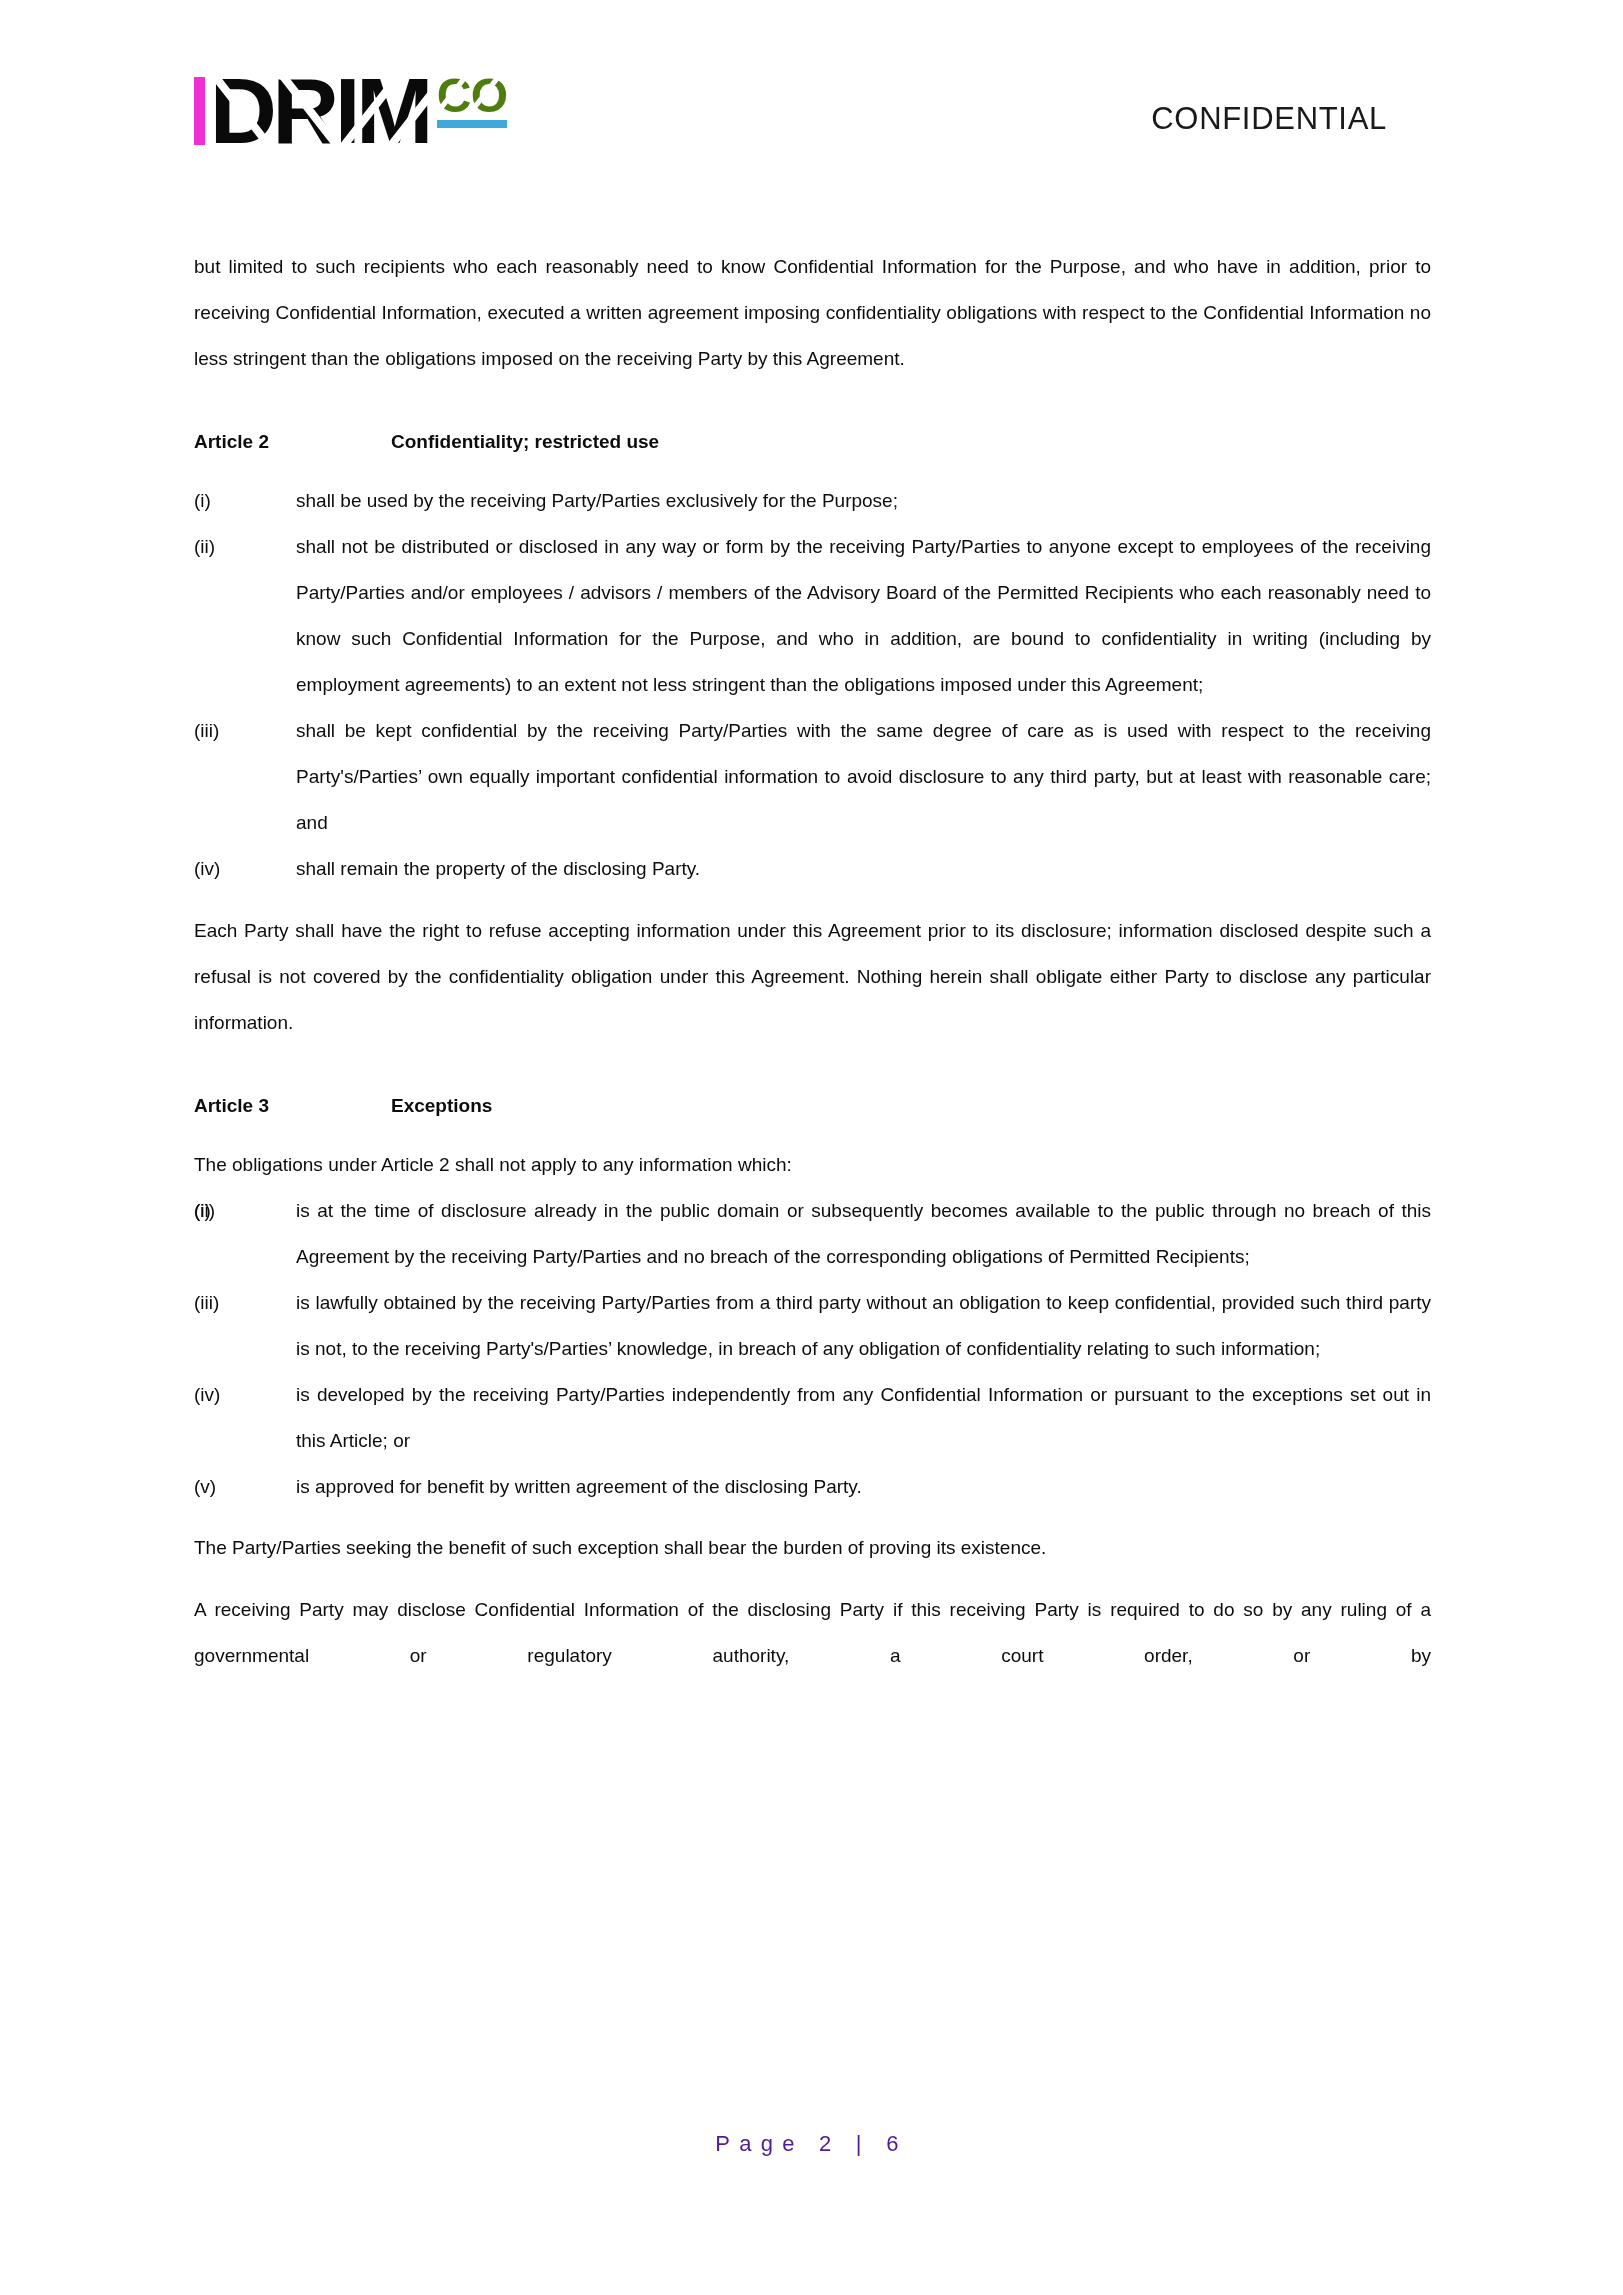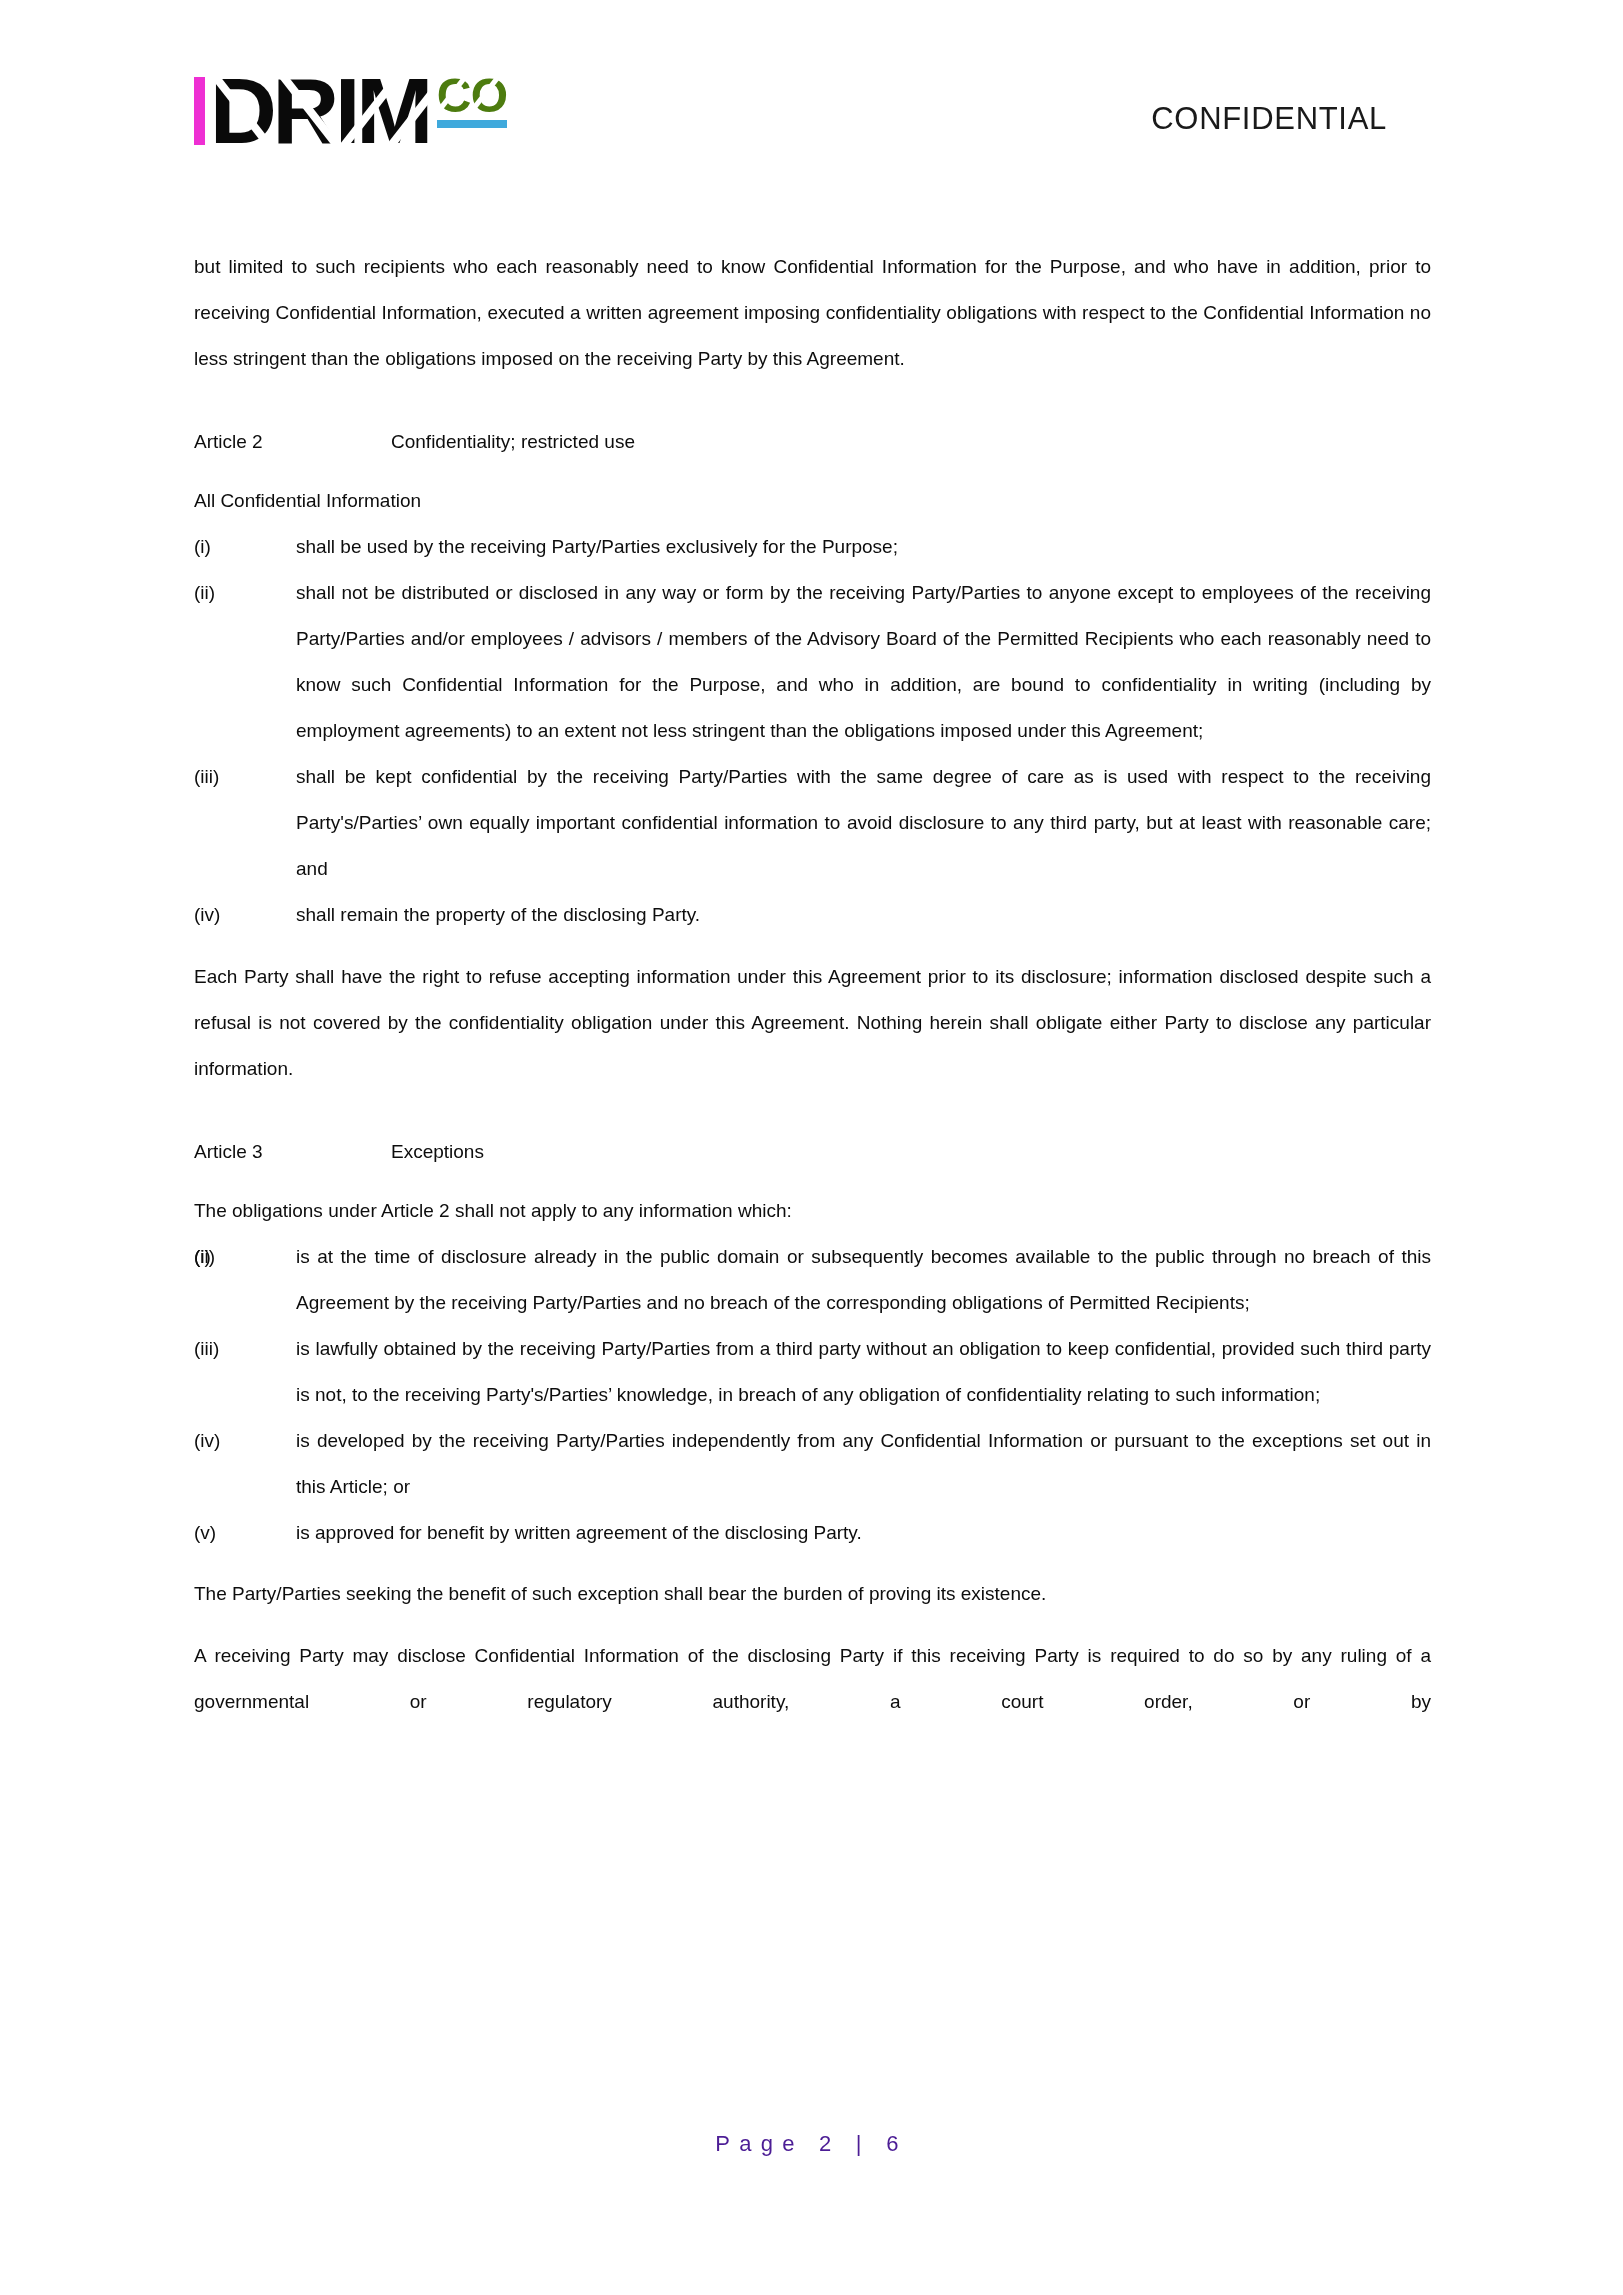--- a/index.html
+++ b/index.html
@@ -51,21 +51,21 @@
   }
 
   
   .main {
     margin:92px 192px 0 194px;
     font-size:19px;
     line-height:46px;
     text-align:justify;
   }
   .para { margin:0 0 15.7px 0; }
-  .heading { display:flex; font-weight:normal; margin:37px 0 13px 0; }
+  .heading { display:flex; font-weight:bold; margin:37px 0 13px 0; }
   .heading-num { width:197px; flex-shrink:0; }
   .lead { margin:0; }
   .clause-list { margin:0 0 15.7px 0; }
   .clause { position:relative; padding-left:102px; }
   .clause-marker { position:absolute; left:0; top:0; }
   .continued { text-align-last:justify; margin-bottom:0; }
 
   
   .footer {
     position:absolute; top:2131px; left:0; width:100%;
@@ -98,21 +98,20 @@
 
 <div class="main">
 
   <p class="para">but limited to such recipients who each reasonably need to know Confidential Information for the Purpose, and who have in addition, prior to receiving Confidential Information, executed a written agreement imposing confidentiality obligations with respect to the Confidential Information no less stringent than the obligations imposed on the receiving Party by this Agreement.</p>
 
   <div class="heading">
     <span class="heading-num">Article 2</span>
     <span>Confidentiality; restricted use</span>
   </div>
 
-  <p class="lead">All Confidential Information</p>
 
   <div class="clause-list">
     <div class="clause">
       <span class="clause-marker">(i)</span>
       <span>shall be used by the receiving Party/Parties exclusively for the Purpose;</span>
     </div>
     <div class="clause">
       <span class="clause-marker">(ii)</span>
       <span>shall not be distributed or disclosed in any way or form by the receiving Party/Parties to anyone except to employees of the receiving Party/Parties and/or employees / advisors / members of the Advisory Board of the Permitted Recipients who each reasonably need to know such Confidential Information for the Purpose, and who in addition, are bound to confidentiality in writing (including by employment agreements) to an extent not less stringent than the obligations imposed under this Agreement;</span>
     </div>

